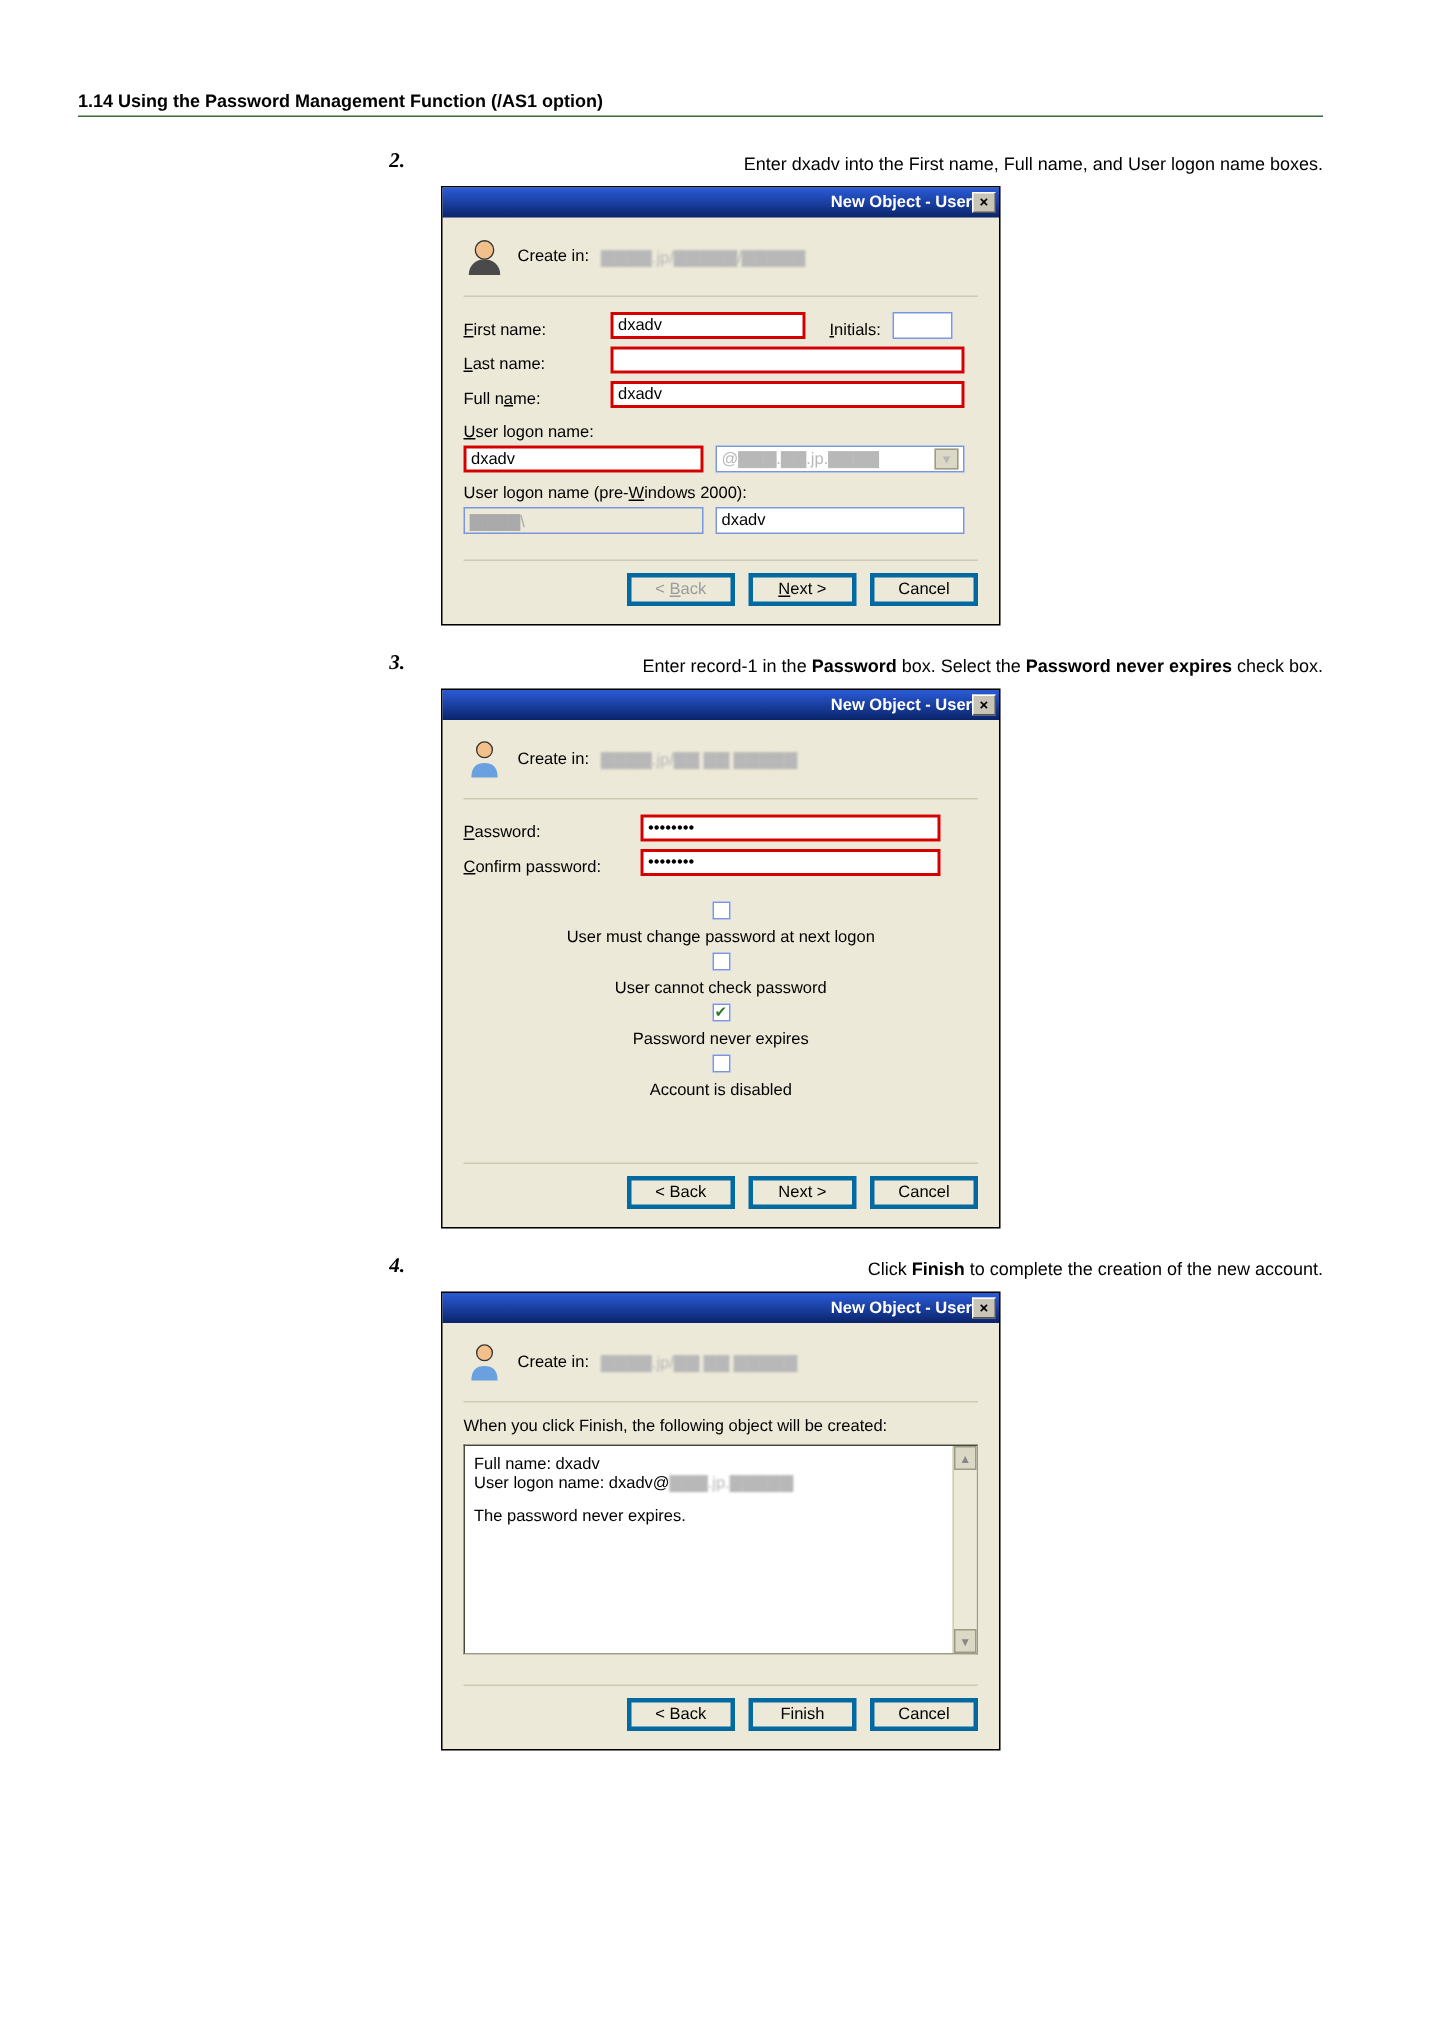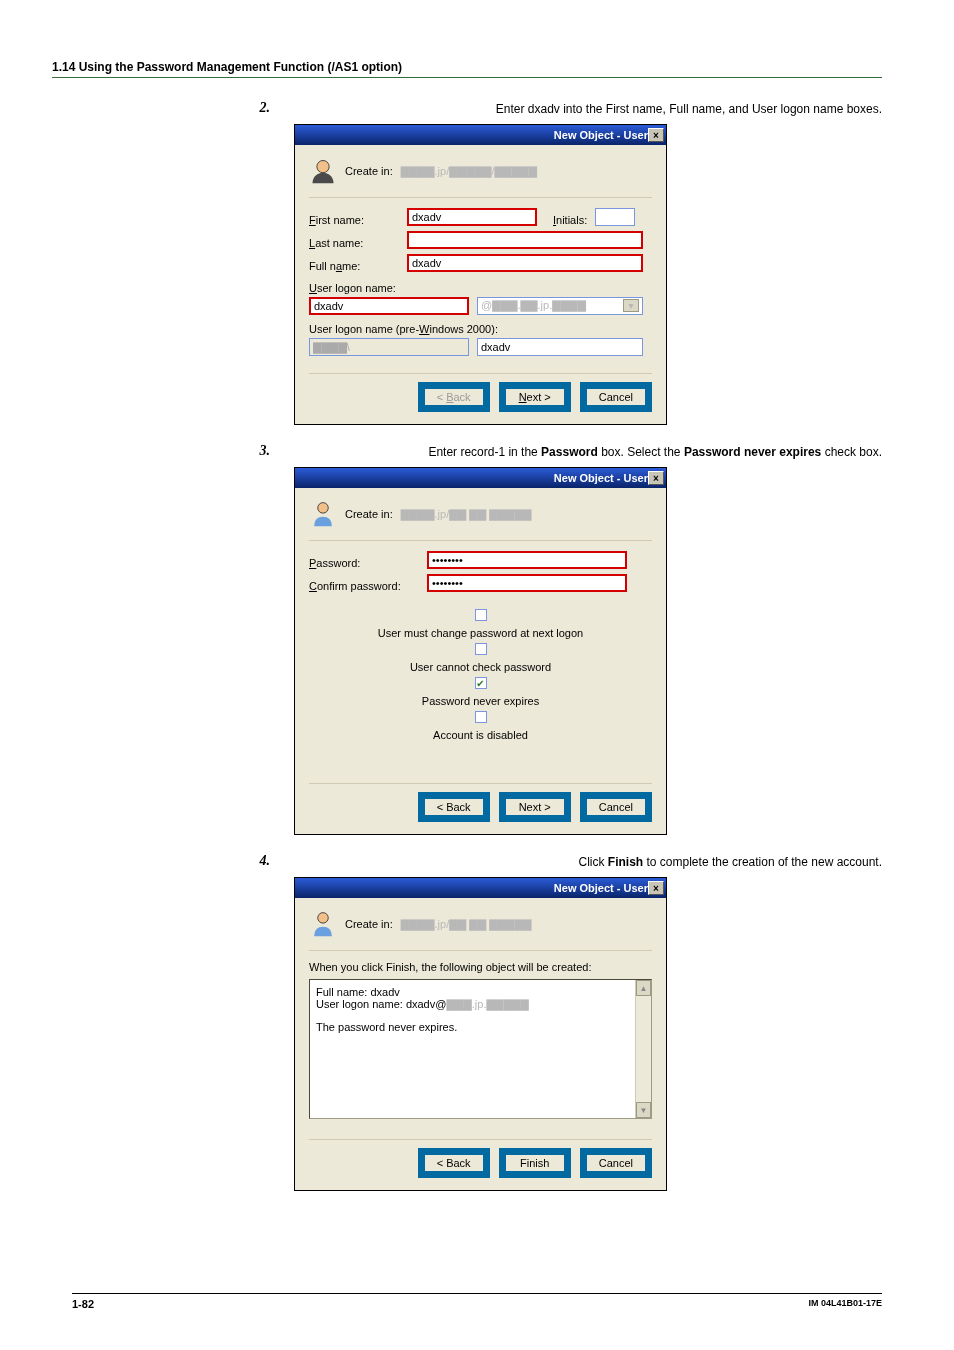--- a/index.html
+++ b/index.html
@@ -95,21 +95,21 @@
   .combo {
     position:relative;
   }
   .combo::after {
     content:"▾"; position:absolute; right:3px; top:1px;
     font-size:10px; background:#dcd8c6; border:1px solid #9c9c85;
     width:14px; text-align:center;
   }
   .btnbar { text-align:right; padding: 8px 14px 12px 0; }
   .btn {
-    background:#ece9d8; border:7px solid #0369a1;
+    background:#ece9d8; border:3px solid #0369a1;
     padding: 2px 12px; font-size:11px; margin-left:6px;
     min-width:72px;
   }
   .btn-disabled { color:#9c9c9c; }
   .chk-row { display:flex; align-items:center; gap:6px; margin:4px 0; font-size:11px;flex-direction:column; }
   .chk {
     width:12px; height:12px; border:1px solid #7a96df; background:#fff; display:inline-flex;
     align-items:center; justify-content:center; font-size:10px; color:#2a7b2a;
   }
   .summary-box {
@@ -296,18 +296,14 @@
       </div>
     </div>
     <hr class="hr-lite" style="margin:8px 14px 0 14px">
     <div class="btnbar">
       <button class="btn">&lt; Back</button>
       <button class="btn">Finish</button>
       <button class="btn">Cancel</button>
     </div>
   </div>
 
-  <div class="footer">
-    <span>1-82</span>
-    <span style="font-size:9px">IM 04L41B01-17E</span>
-  </div>
 
 </div>
 
 </body></html>

